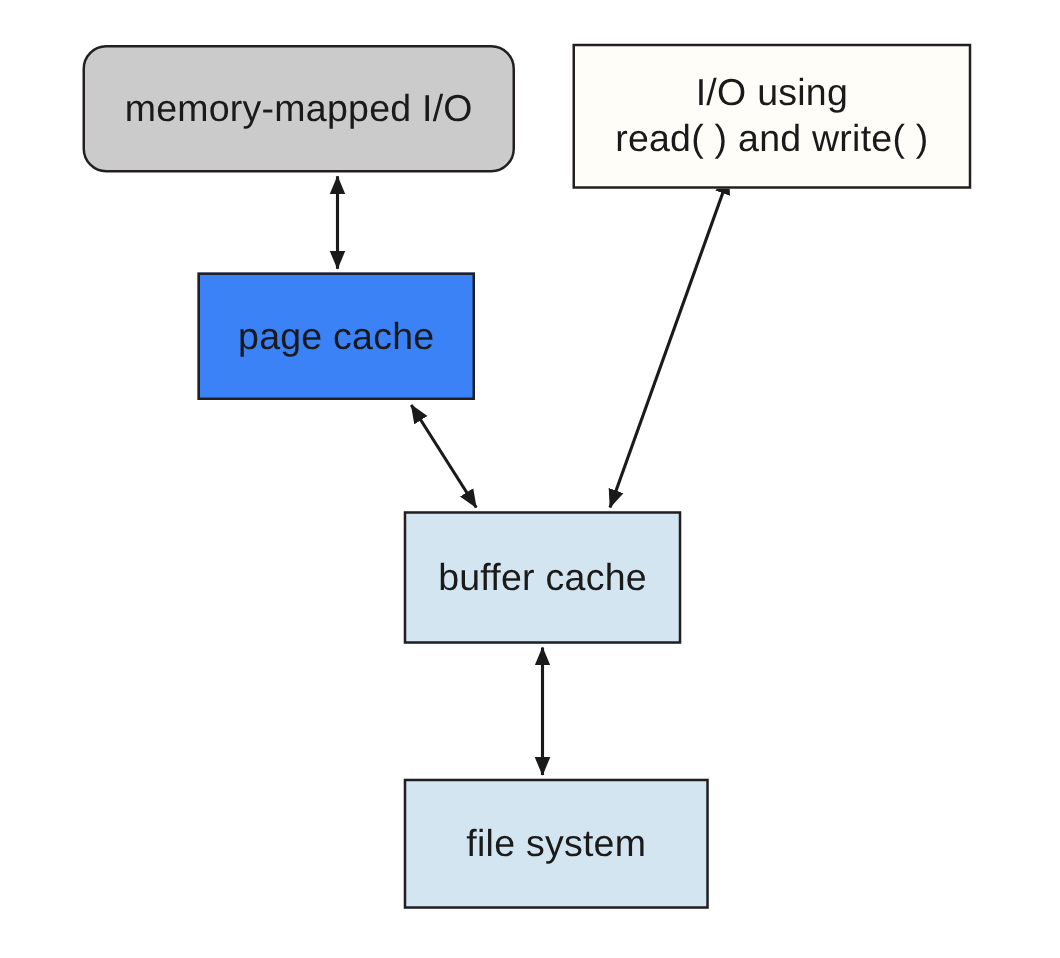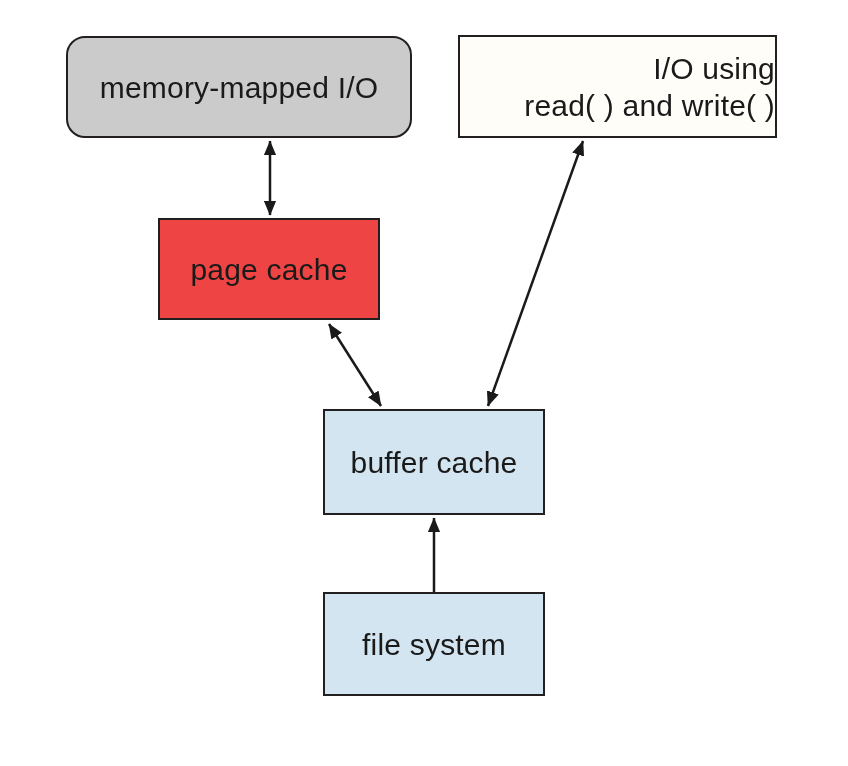--- a/index.html
+++ b/index.html
@@ -23,24 +23,24 @@
     flex-direction: column;
     align-items: center;
     justify-content: center;
     text-align: center;
     font-size: 30px;
     line-height: 37px;
     color: #1a1a1a;
     letter-spacing: 0.2px;
   }
   #node-memory-mapped-io { left: 66px;  top: 36px;  width: 346px; height: 102px; border-radius: 19px; }
-  #node-io-read-write    { left: 458px; top: 35px;  width: 319px; height: 103px; align-items: flex-end; }
+  #node-io-read-write    { left: 458px; top: 35px;  width: 319px; height: 116px; }
   #node-page-cache       { left: 158px; top: 218px; width: 222px; height: 102px; }
   #node-buffer-cache     { left: 323px; top: 409px; width: 222px; height: 106px; }
-  #node-file-system      { left: 323px; top: 592px; width: 222px; height: 104px; }
+  #node-file-system      { left: 323px; top: 623px; width: 244px; height: 104px; }
   #edge-layer {
     position: absolute;
     left: 0; top: 0;
     width: 848px;
     height: 766px;
     pointer-events: none;
   }
   #edge-layer line {
     stroke: #1a1a1a;
     stroke-width: 2.5;
@@ -65,21 +65,21 @@
 
   <div class="node" id="node-memory-mapped-io" style="background-color: rgb(203, 203, 203);">
     <span>memory-mapped I/O</span>
   </div>
 
   <div class="node" id="node-io-read-write" style="background-color: rgb(254, 253, 248);">
     <span>I/O using</span>
     <span>read( ) and write( )</span>
   </div>
 
-  <div class="node" id="node-page-cache" style="background-color: #ef4444;">
+  <div class="node" id="node-page-cache" style="background-color: #3b82f6;">
     <span>page cache</span>
   </div>
 
   <div class="node" id="node-buffer-cache" style="background-color: rgb(211, 229, 240); text-align: center;">
     <span>buffer cache</span>
   </div>
 
   <div class="node" id="node-file-system" style="background-color: rgb(211, 229, 240);">
     <span>file system</span>
   </div>

